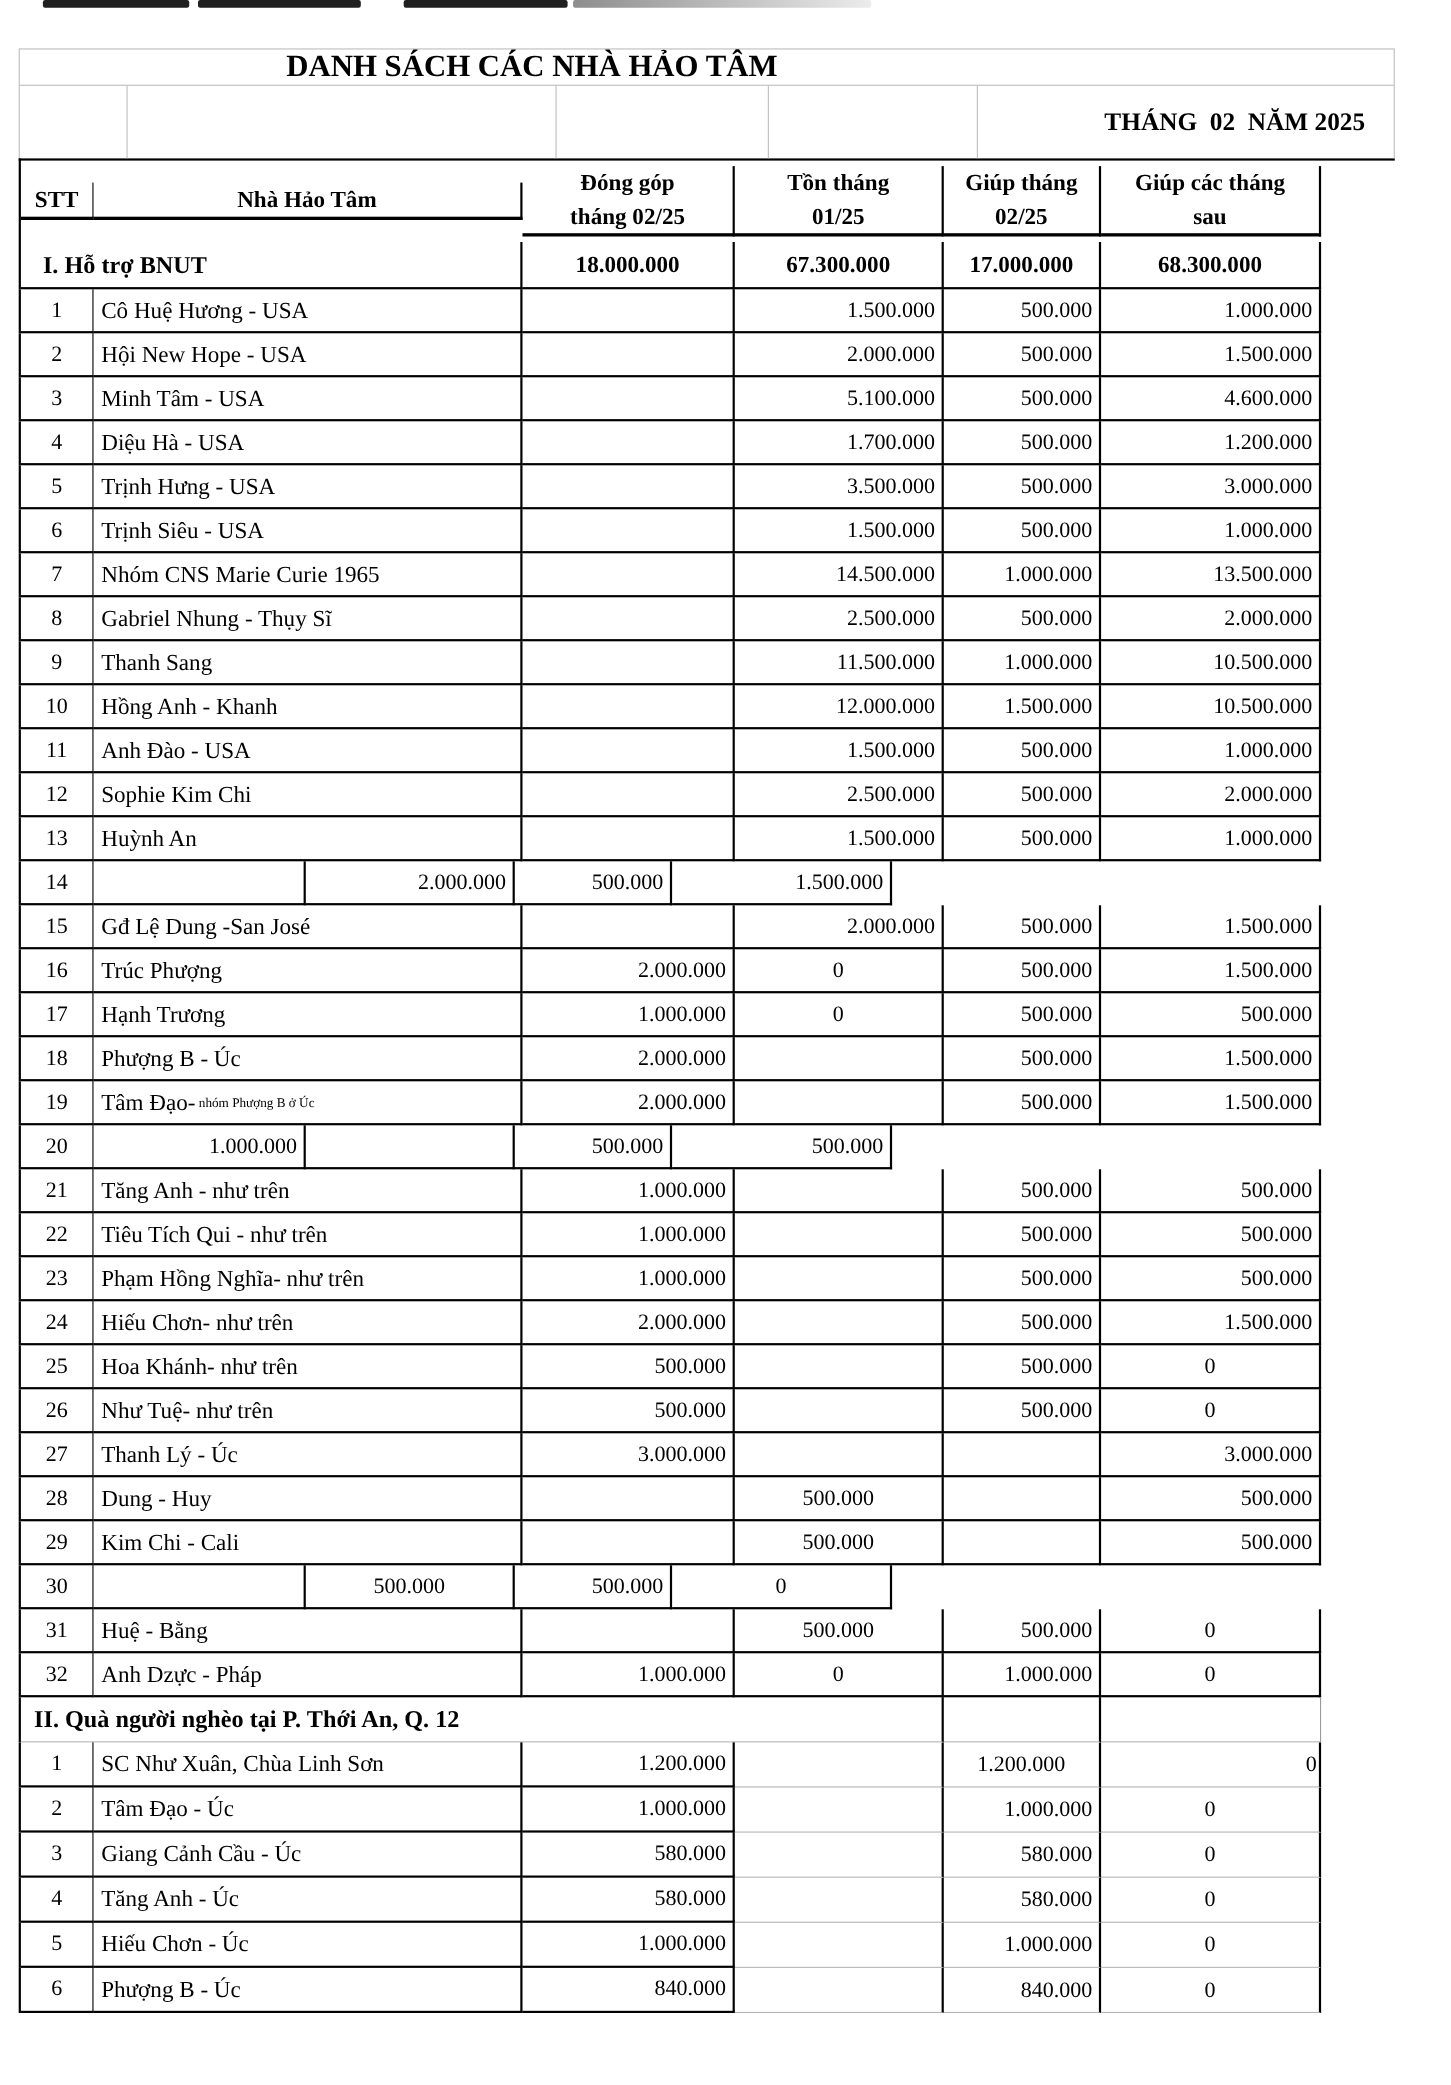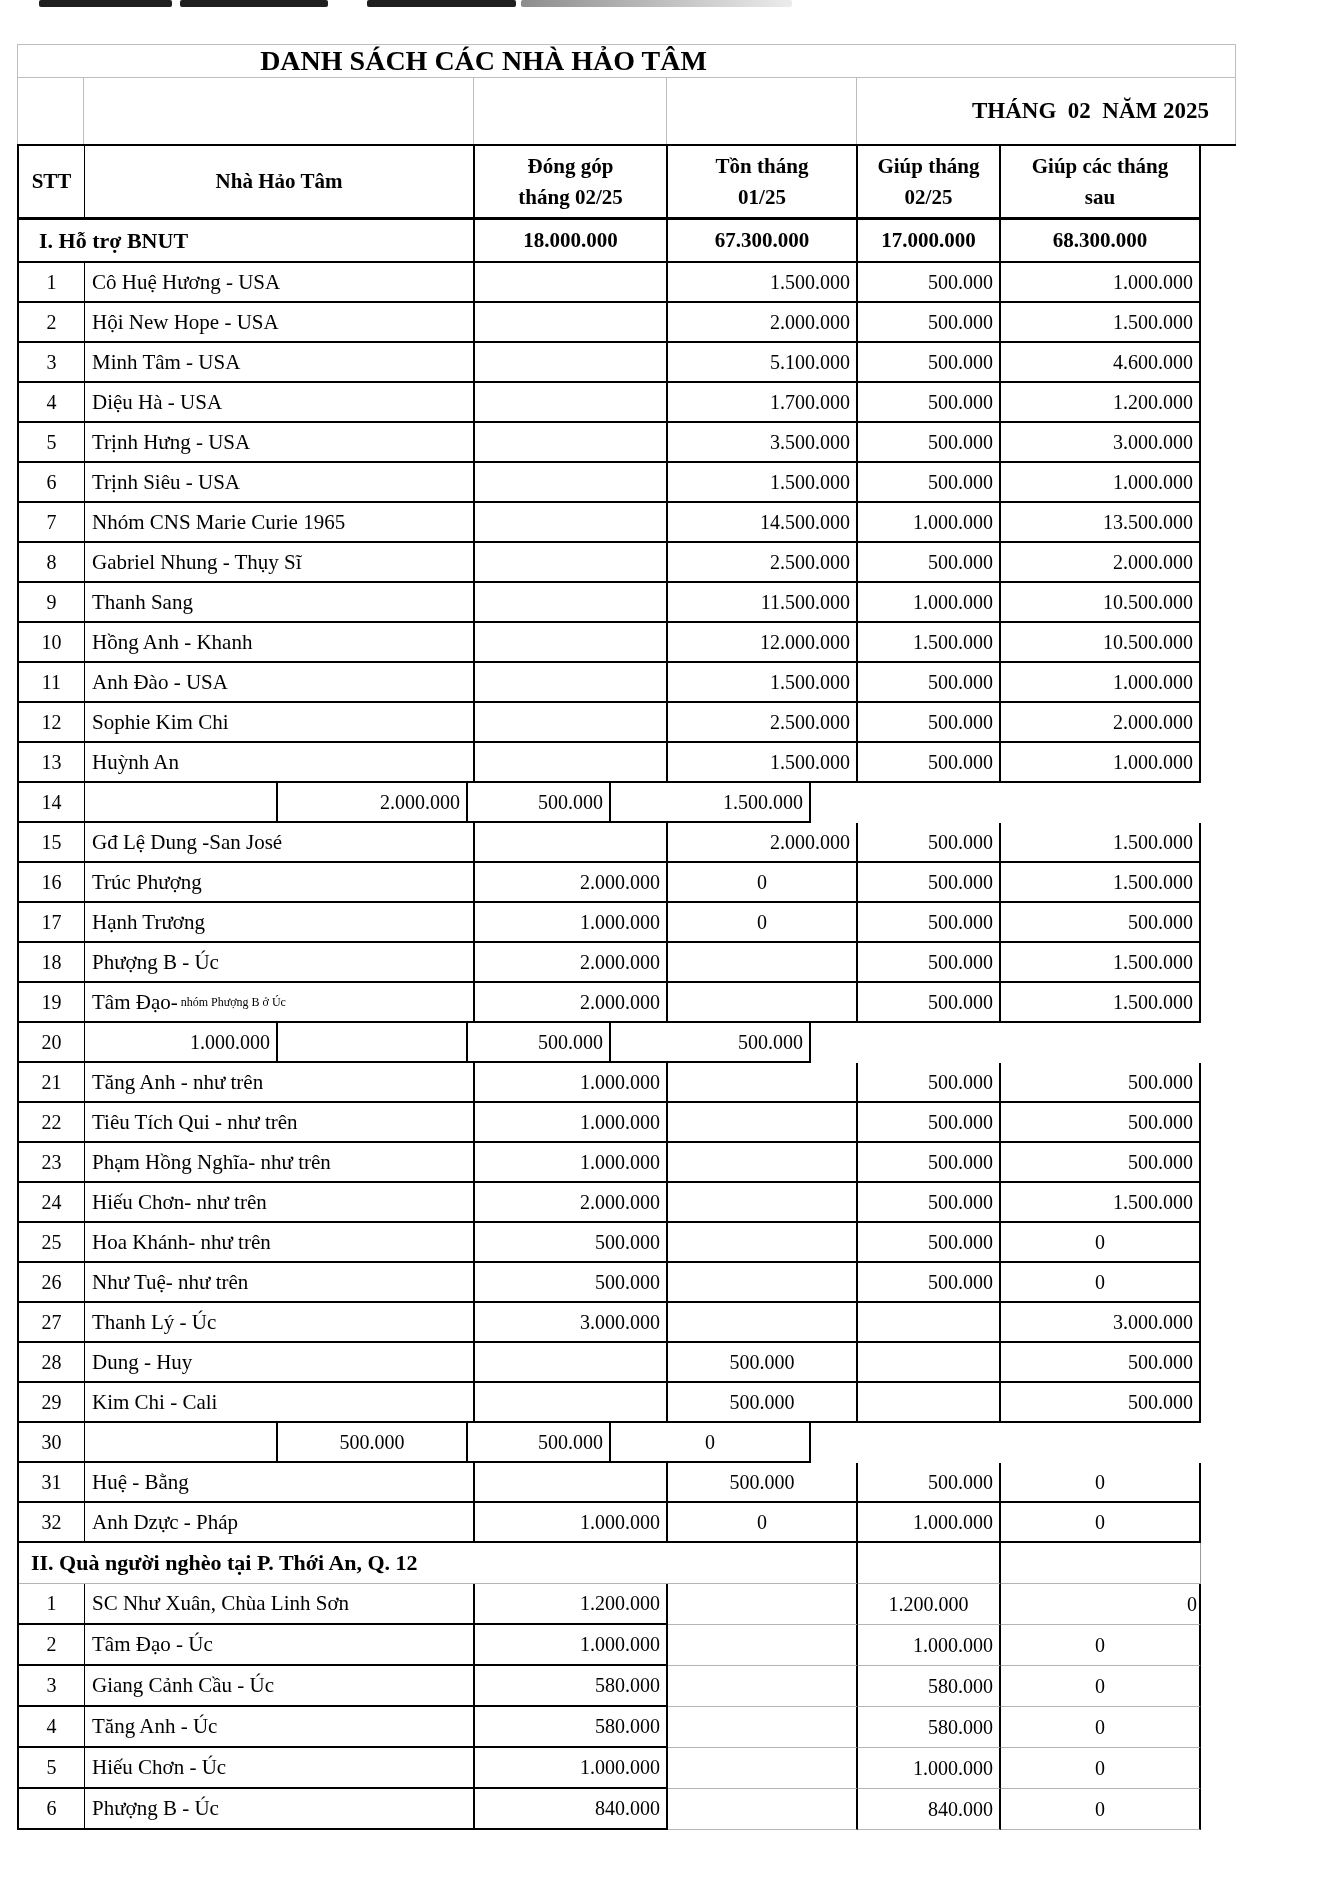--- a/index.html
+++ b/index.html
@@ -31,26 +31,26 @@
   .name{padding-left:7px;font-size:21px;}
   .name .small{font-size:12px;}
   .stt{justify-content:center;font-size:20px;border-right:1px solid #000;}
 
   
   .trow{border:1px solid #bdbdbd;height:34px;}
   .tcell{width:1216px;justify-content:center;border:none;font-weight:bold;font-size:28px;}
   .tcell span{margin-right:285px;}
 
   
-  .rowb{border-left:1px solid #bdbdbd;height:66px;}
+  .rowb{border-left:1px solid #bdbdbd;height:66px;padding-left:32px;}
   .rowb .cell{border-right:1px solid #bdbdbd;border-bottom:none;}
   .period{justify-content:flex-end;padding-right:26px;font-weight:bold;font-size:23px;}
 
   
-  .hdr{border-left:2px solid #000;border-top:2px solid #000;height:76px;}
+  .hdr{border-left:2px solid #000;border-top:2px solid #000;height:76px;align-items:center;}
   .hdr .cell{border-bottom:3px solid #000;}
   .h{flex-direction:column;justify-content:center;text-align:center;font-weight:bold;font-size:21px;line-height:1.45;}
 
   
   .sec1{border-left:2px solid #000;height:43px;}
   .sec2{border-left:2px solid #000;height:41px;}
   .sec-label{font-weight:bold;font-size:22px;padding-left:20px;}
   .sec2 .sec-label{padding-left:12px;}
   .sec2 .cell{border-bottom:1px solid #b4b4b4;}
   .sec2 .gsx{border-right:1px solid #9a9a9a;}

